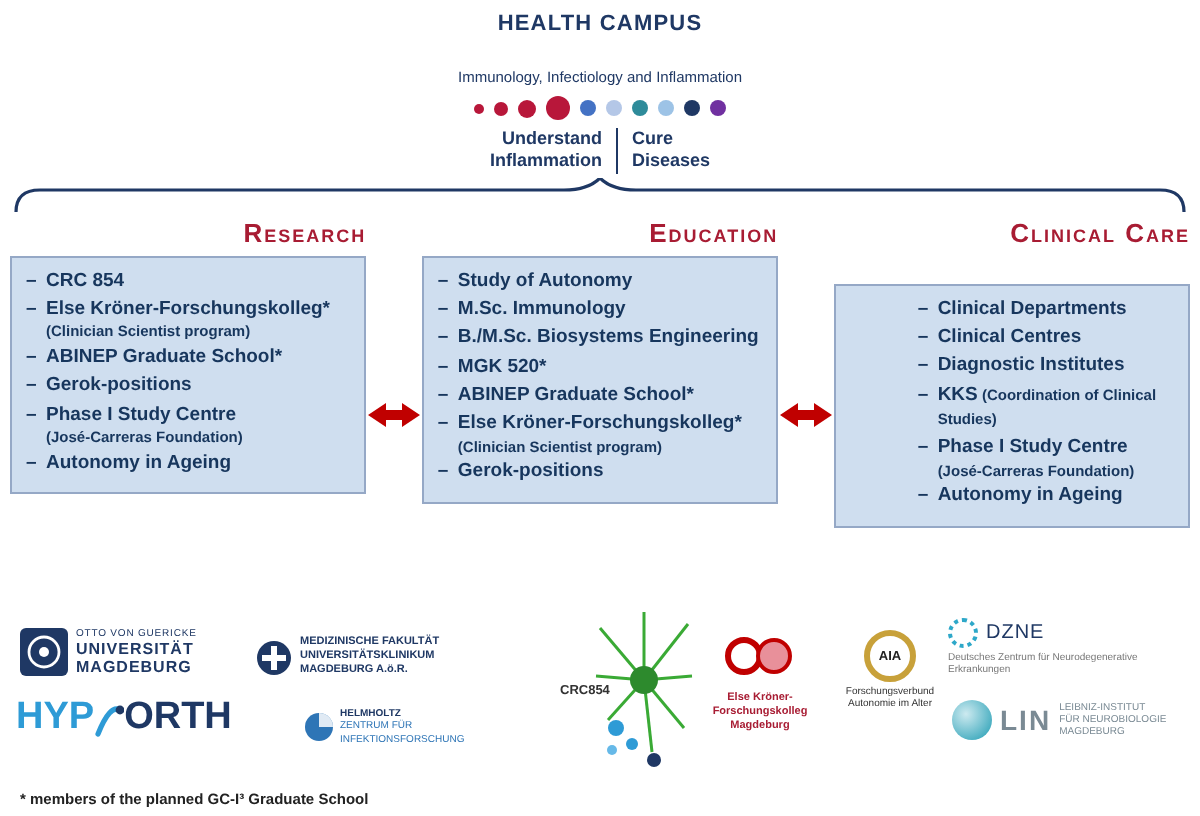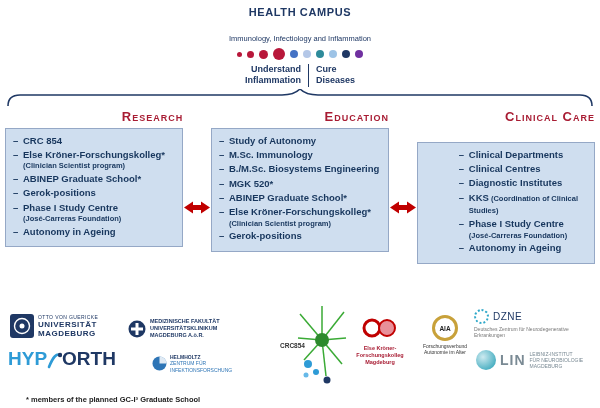--- a/index.html
+++ b/index.html
@@ -67,21 +67,21 @@
   .dzne { left:474px; top:7px; }
   .dzne-row { display:flex; align-items:center; gap:4px; }
   .dzne-circle { width:15px; height:15px; border-radius:50%; border:2px dotted #2ea8c9; display:inline-block; }
   .dzne-abbr { font-size:10px; font-weight:normal; color:var(--navy); letter-spacing:.5px; }
   .dzne-sub { font-size:5px; color:#777; line-height:1.2; margin-top:2px; width:118px; }
   .lin { left:476px; top:48px; display:flex; align-items:center; gap:4px; }
   .lin-sphere { width:20px; height:20px; border-radius:50%; flex:0 0 auto;
                 background:radial-gradient(circle at 35% 35%, #cdeaf0, #1d9bb2); }
   .lin-abbr { font-size:14px; font-weight:bold; color:#7a8a94; letter-spacing:1px; }
   .lin-text { font-size:5px; color:#7a8a94; line-height:1.25; }
-  .footnote { position:absolute; left:26px; bottom:4px; font-size:7.5px; font-weight:bold; color:#222; }
+  .footnote { position:absolute; left:10px; bottom:4px; font-size:7.5px; font-weight:bold; color:#222; }
 </style>
 </head>
 <body>
 
 <div class="header">
   <div class="title">HEALTH CAMPUS</div>
   <div class="subtitle">Immunology, Infectiology and Inflammation</div>
   <div class="dots">
       <span class="dot" style="width: 5px; height: 5px; background: rgb(184, 23, 58);"></span>
       <span class="dot" style="width: 7px; height: 7px; background: rgb(184, 23, 58);"></span>

